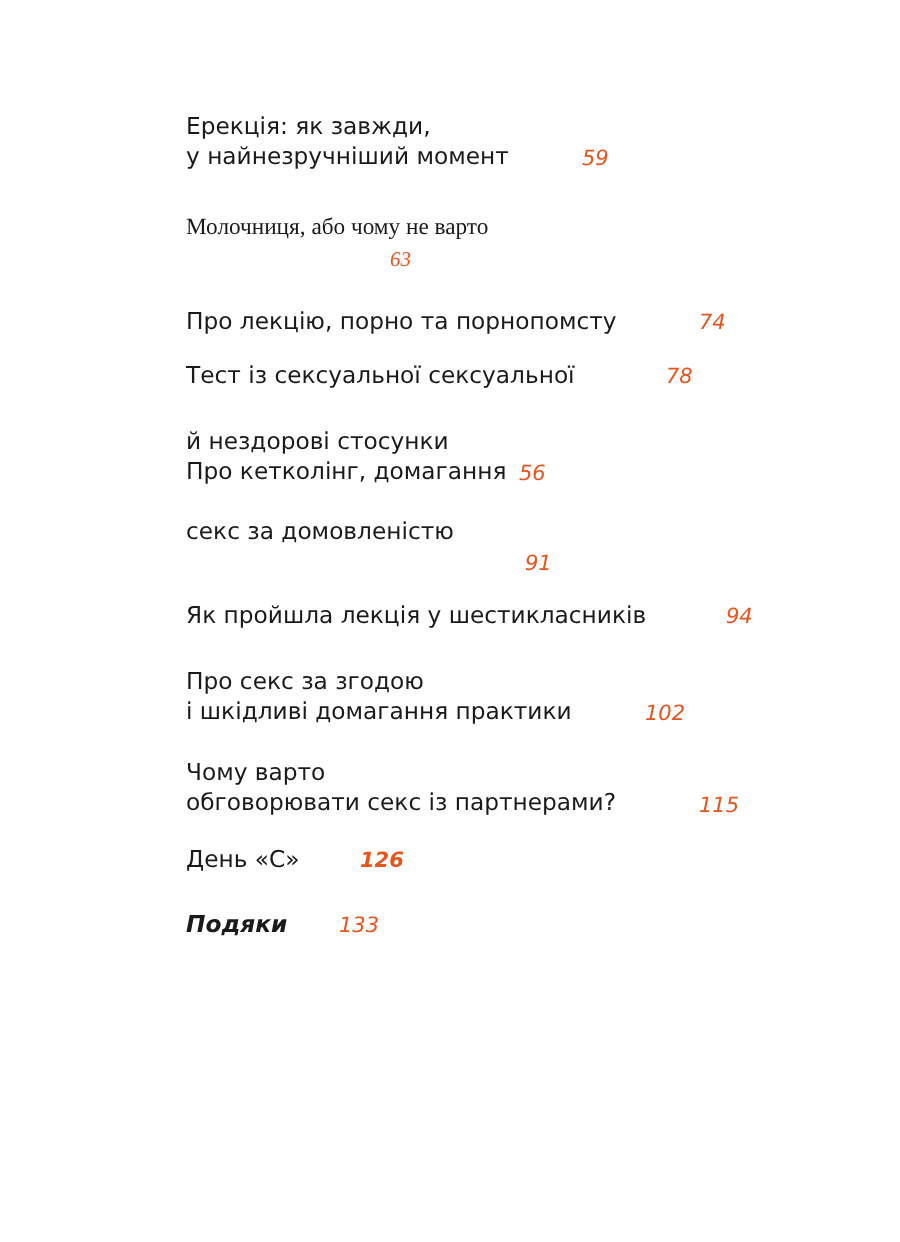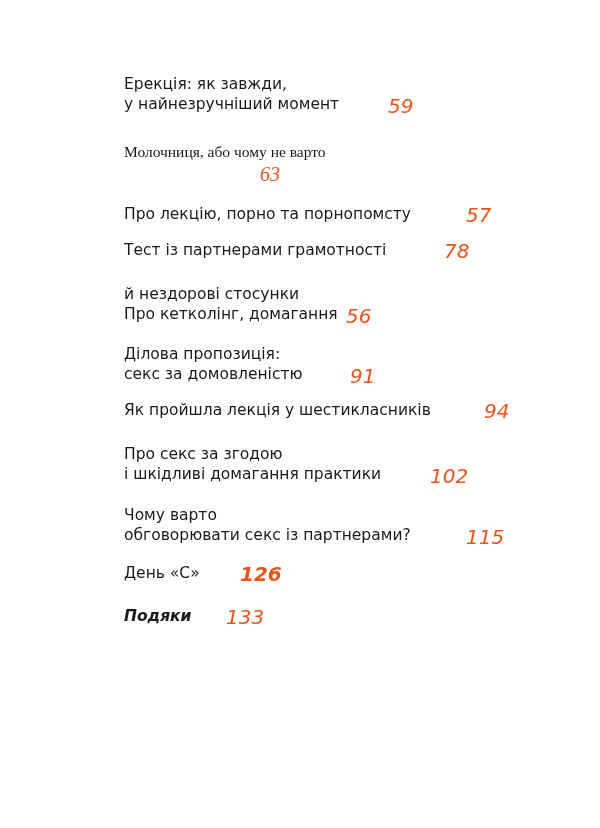--- a/index.html
+++ b/index.html
@@ -28,21 +28,21 @@
       line-height: 20px;
       white-space: nowrap;
     }
     .line {
       display: block;
     }
     .page {
       color: #e8541c;
       font-style: italic;
       position: absolute;
-      font-size: 20px;
+      font-size: 14px;
       text-align: center;
     }
     .entry.italic .title-line {
       font-style: italic;
       font-weight: bold;
     }
   </style>
 </head>
 <body>
 
@@ -54,36 +54,35 @@
     <span class="page" style="left:264px; top:22px;">59</span>
   </div>
 
   <div class="entry" style="top:68px;font-family:Liberation Serif, serif;">
     <span class="line">Молочниця, або чому не варто</span>
     <span class="page" style="left:136px; top:22px;">63</span>
   </div>
 
   <div class="entry" style="top:130px;">
     <span class="line">Про лекцію, порно та порнопомсту</span>
-    <span class="page" style="left:342px; top:1px;">57</span>
+    <span class="page" style="left:342px; top:1px;">74</span>
   </div>
 
   <div class="entry" style="top:166px;">
-    <span class="line">Тест із партнерами грамотності</span>
+    <span class="line">Тест із сексуальної сексуальної</span>
     <span class="page" style="left:320px; top:1px;">78</span>
   </div>
 
   <div class="entry" style="top:210px;">
     <span class="line">й нездорові стосунки</span>
     <span class="line">Про кетколінг, домагання</span>
     <span class="page" style="left:222px; top:22px;">56</span>
   </div>
 
   <div class="entry" style="top:270px;">
-    <span class="line">Ділова пропозиція:</span>
     <span class="line">секс за домовленістю</span>
     <span class="page" style="left:226px; top:22px;">91</span>
   </div>
 
   <div class="entry" style="top:326px;">
     <span class="line">Як пройшла лекція у шестикласників</span>
     <span class="page" style="left:360px; top:1px;">94</span>
   </div>
 
   <div class="entry" style="top:370px;">

